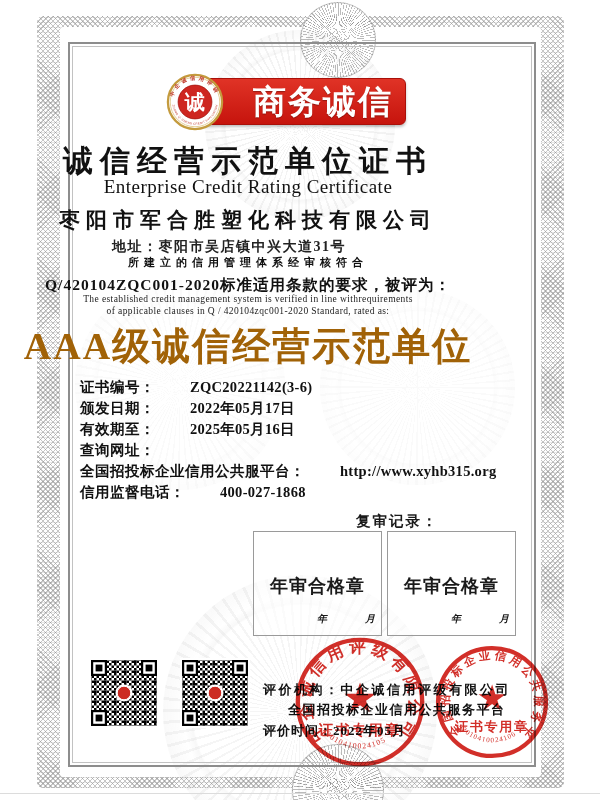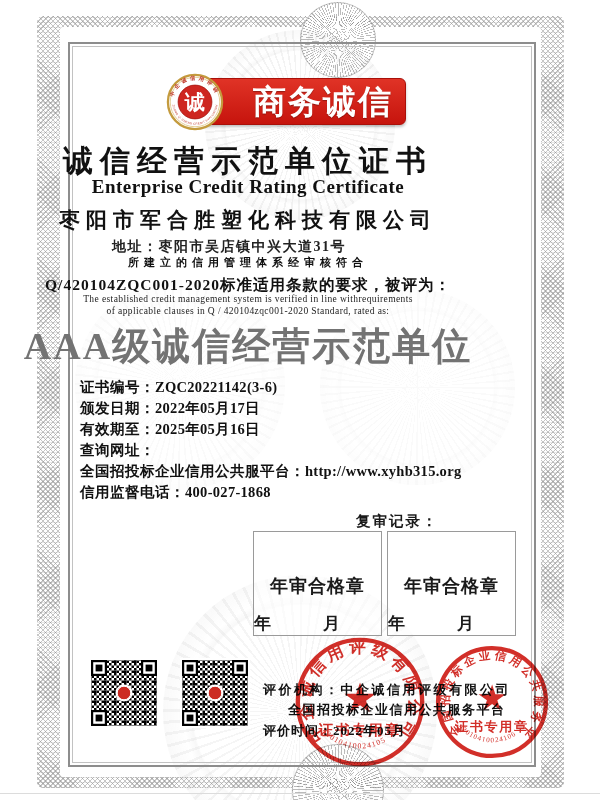--- a/index.html
+++ b/index.html
@@ -40,42 +40,42 @@
     border:1px solid #a91009;border-radius:6px;box-shadow:0 2px 3px rgba(0,0,0,.25);
     display:flex;align-items:center;justify-content:flex-end;padding-right:12px;box-sizing:border-box;}
   .banner-title{font-family:"Liberation Sans","DejaVu Sans",sans-serif;
     font-size:33px;font-weight:900;color:#fff;letter-spacing:2px;line-height:1;
     text-shadow:0 1px 1px rgba(0,0,0,.3);text-align:center;}
   .banner-logo{position:absolute;left:-29px;top:-6px;}
 
   
   .abs{position:absolute;left:0;width:496px;text-align:center;}
   .title{top:141px;font-size:30px;font-weight:bold;letter-spacing:7px;color:#111;}
-  .en-title{top:176px;font-size:19px;font-weight:bold;letter-spacing:.5px;color:#111;}
+  .en-title{top:176px;font-size:19px;font-weight:normal;letter-spacing:.5px;color:#111;}
   .company{top:206px;font-size:21px;font-weight:bold;letter-spacing:6px;color:#111;}
   .address{position:absolute;left:112px;top:238px;font-size:14px;letter-spacing:1.5px;color:#222;font-weight:bold;}
   .stmt1{top:255px;font-size:11px;font-weight:600;letter-spacing:5px;color:#111;}
   .stmt2{top:275px;font-size:15.5px;font-weight:600;letter-spacing:1px;color:#111;}
   .stmt-en{font-size:9.5px;color:#222;letter-spacing:.4px;}
   .stmt-en1{top:294px;}
   .stmt-en2{top:306px;}
-  .rating{top:321px;font-size:38px;font-weight:900;letter-spacing:2px;color:#737373;}
+  .rating{top:321px;font-size:38px;font-weight:900;letter-spacing:2px;color:#a16207;}
 
   
   .details{position:absolute;left:80px;top:377px;width:450px;}
   .detail-row{font-size:14.5px;font-weight:bold;line-height:21px;letter-spacing:.5px;color:#111;}
-  .detail-row .val{letter-spacing:.3px;}
+  .detail-row .val{letter-spacing:.3px;margin-left:35px;}
 
   
   .review-title{position:absolute;left:356px;top:512px;font-size:14.5px;font-weight:bold;letter-spacing:2px;}
   .review-box{position:absolute;top:531px;width:127px;height:103px;border:1px solid #9a9a9a;background:rgba(255,255,255,.6);}
   .rb1{left:253px;}
   .rb2{left:387px;}
   .stamp-label{position:absolute;left:0;width:100%;top:42px;text-align:center;font-size:18px;font-weight:bold;letter-spacing:1px;}
-  .date-label{position:absolute;left:0;width:100%;top:80px;text-align:left;font-size:17px;font-weight:bold;letter-spacing:6px;}
+  .date-label{position:absolute;left:0;width:100%;top:80px;text-align:right;font-size:10px;font-weight:bold;letter-spacing:6px;font-style:italic;}
 
   
   .qr{position:absolute;}
   .qr1{left:89px;top:658px;}
   .qr2{left:180px;top:658px;}
 
   
   .footer-line{position:absolute;font-size:13px;font-weight:bold;color:#111;margin-top:20px;}
   .f1{left:263px;top:661px;letter-spacing:2.5px;}
   .f2{left:288px;top:681px;letter-spacing:1.5px;}

